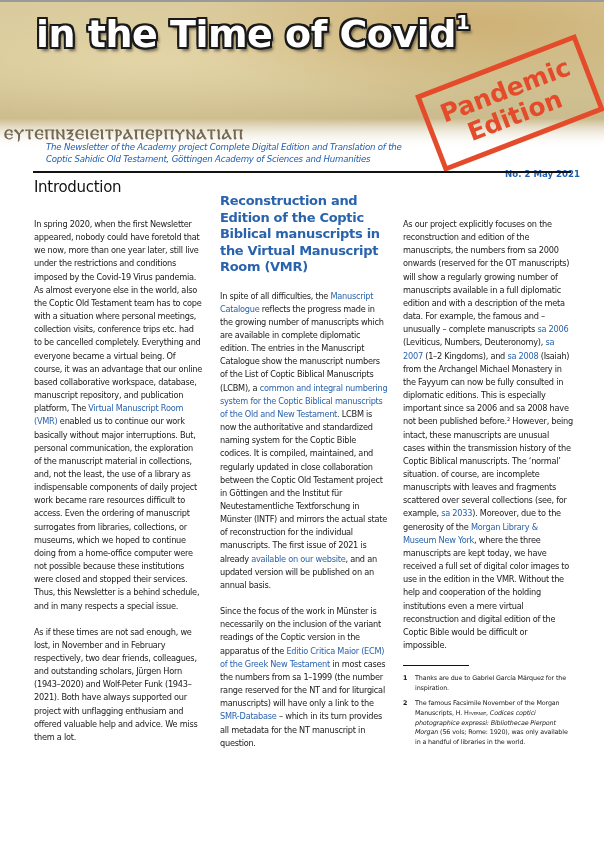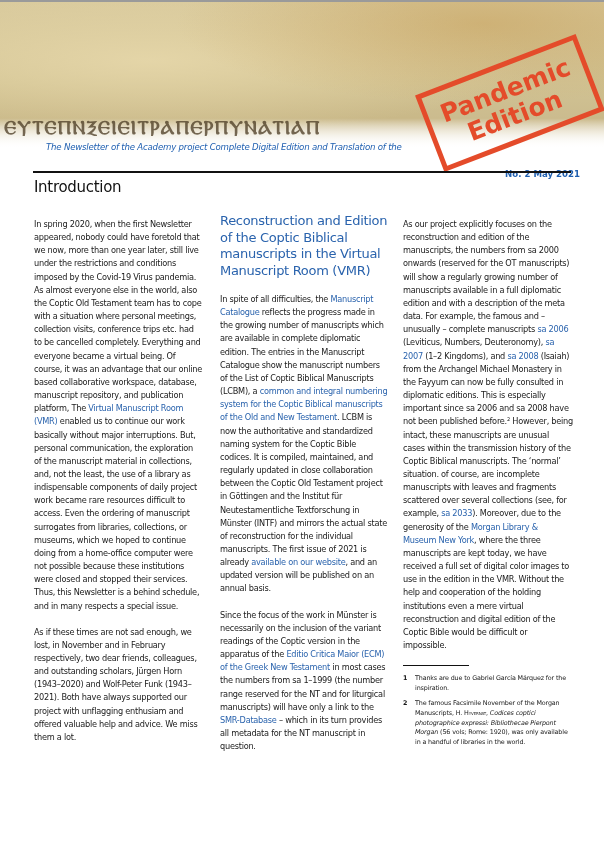--- a/index.html
+++ b/index.html
@@ -12,22 +12,22 @@
         radial-gradient(ellipse at 80% 15%, rgba(200,160,90,0.55) 0%, rgba(200,160,90,0) 45%),
         radial-gradient(ellipse at 25% 40%, rgba(230,215,170,0.9) 0%, rgba(230,215,170,0) 60%),
         linear-gradient(180deg, #d8c99c 0%, #cfc08f 55%, #c9b888 80%, #ffffff 100%);
       border-top: 2px solid #9a9a9a;
     }
     .banner::after {
       content: ""; position: absolute; left: 0; right: 0; bottom: 0; height: 30px;
       background: linear-gradient(180deg, rgba(255,255,255,0) 0%, #ffffff 100%);
     }
     .coptic-strip {
-      position: absolute; left: 4px; top: 116px; width: 430px; height: 20px;
-      font-family: "DejaVu Serif", serif; font-weight: bold; font-size: 19px;
+      position: absolute; left: 4px; top: 126px; width: 430px; height: 20px;
+      font-family: "DejaVu Serif", serif; font-weight: bold; font-size: 14px;
       letter-spacing: 1px; color: #4a3a22; opacity: 0.75; white-space: nowrap; overflow: hidden;
       filter: blur(0.4px);
     }
     .title {
       position: absolute; left: 36px; top: 10px; color: #ffffff;
       font-family: "DejaVu Sans", sans-serif; font-weight: bold; font-size: 38px; line-height: 49px;
       letter-spacing: -0.5px;
       text-shadow:
         -2px -2px 0 #1a1a1a, 2px -2px 0 #1a1a1a, -2px 2px 0 #1a1a1a, 2px 2px 0 #1a1a1a,
         0 -2px 0 #1a1a1a, 0 2px 0 #1a1a1a, -2px 0 0 #1a1a1a, 2px 0 0 #1a1a1a,
@@ -57,46 +57,48 @@
       position: absolute; left: 34px; top: 178px; font-size: 15px; font-weight: normal; color: #111;
       font-family: "DejaVu Sans", sans-serif; letter-spacing: -0.3px;
     }
 
     .col { position: absolute; font-size: 8.2px; line-height: 13.15px; color: #1a1a1a; letter-spacing: -0.25px; }
     .col p { margin-bottom: 13px; }
     .col1 { left: 34px; top: 218px; width: 168px; }
     .col2 { left: 220px; top: 193px; width: 168px; }
     .col3 { left: 403px; top: 218px; width: 170px; }
 
-    .section-title { font-size: 13px; line-height: 16.5px; color: #2a63ad; font-weight: normal; margin-bottom: 14px; letter-spacing: -0.3px; margin-top: 20px; }
+    .section-title { font-size: 13px; line-height: 16.5px; color: #2a63ad; font-weight: bold; margin-bottom: 14px; letter-spacing: -0.3px; }
     a, .link { color: #2a63ad; text-decoration: none; }
 
     .fn-rule { width: 66px; height: 1px; background: #111; margin: 10px 0 8px 0; }
     .fn { display: flex; font-size: 6.4px; line-height: 9.6px; margin-bottom: 6px; letter-spacing: -0.15px; }
     .fn-num { width: 12px; flex: none; font-weight: bold; }
     .fn-text { flex: 1; }
     .smallcaps { font-variant: small-caps; }
     sup.fnref { font-size: 5px; vertical-align: 3px; line-height: 0; }
   </style>
 </head>
 <body>
 
 <div class="banner"></div>
 <div class="coptic-strip">ⲈⲨⲦⲈⲠⲚⲜⲈⲒⲈⲒⲦⲢⲀⲠⲈⲢⲠⲨⲚⲀⲦⲒⲀⲠ</div>
 
 <div class="title">
+  <div><span>in the Time of Covid</span><sup>1</sup></div>
 </div>
 
 <div class="stamp">
   <span>Pandemic</span>
   <span>Edition</span>
 </div>
 
 <div class="subtitle">
   <div>The Newsletter of the Academy project Complete Digital Edition and Translation of the</div>
+  <div>Coptic Sahidic Old Testament, Göttingen Academy of Sciences and Humanities</div>
 </div>
 <div class="issue">No. 2 May 2021</div>
 <div class="rule-top"></div>
 
 <h1 class="intro-title">Introduction</h1>
 
 <div class="col col1">
   <p><span>In spring 2020, when the first Newsletter appeared, nobody could have foretold that we now, more than one year later, still live under the restrictions and conditions imposed by the Covid-19 Virus pandemia. As almost everyone else in the world, also the Coptic Old Testament team has to cope with a situation where personal meetings, collection visits, conference trips etc. had to be cancelled completely. Everything and everyone became a virtual being. Of course, it was an advantage that our online based collaborative workspace, database, manuscript repository, and publication platform, The </span><a>Virtual Manuscript Room (VMR)</a><span> enabled us to continue our work basically without major interruptions. But, personal communication, the exploration of the manuscript material in collections, and, not the least, the use of a library as indispensable components of daily project work became rare resources difficult to access. Even the ordering of manuscript surrogates from libraries, collections, or museums, which we hoped to continue doing from a home-office computer were not possible because these institutions were closed and stopped their services. Thus, this Newsletter is a behind schedule, and in many respects a special issue.</span></p>
   <p>As if these times are not sad enough, we lost, in November and in February respectively, two dear friends, colleagues, and outstanding scholars, Jürgen Horn (1943–2020) and Wolf-Peter Funk (1943–2021). Both have always supported our project with unflagging enthusiam and offered valuable help and advice. We miss them a lot.</p>
 </div>

